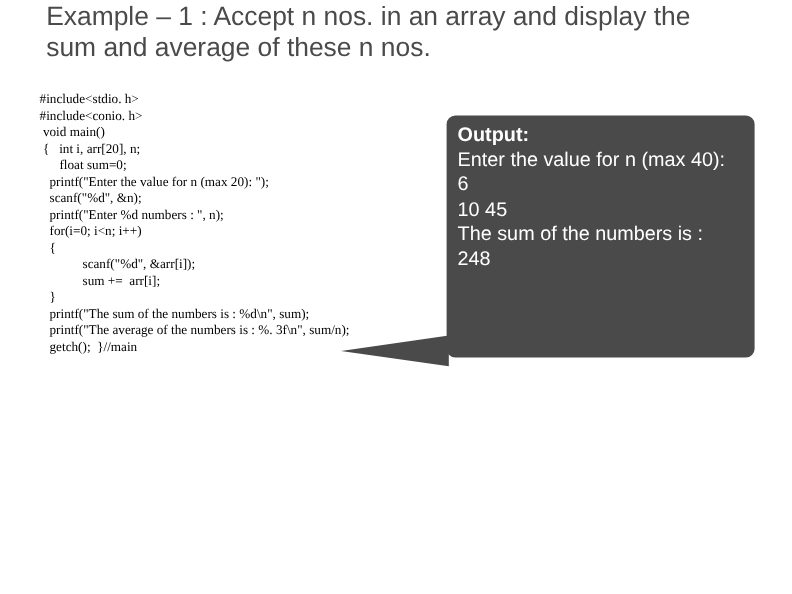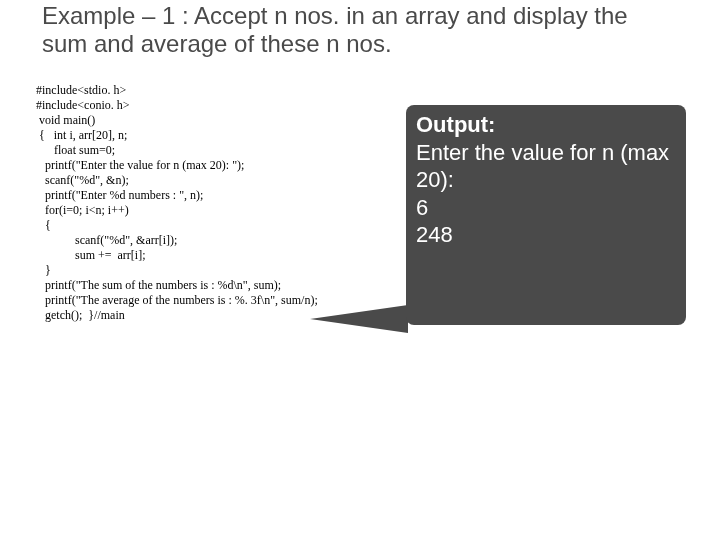--- a/index.html
+++ b/index.html
@@ -43,21 +43,21 @@
     position: absolute;
     left: 406px;
     top: 105px;
     width: 280px;
     height: 220px;
     background: #4a4a4a;
     border-radius: 8px;
     box-sizing: border-box;
     padding: 6px 10px 8px 10px;
     color: #ffffff;
-    font-size: 22px;
+    font-size: 18px;
     line-height: 1.25;
   }
   .output-label {
     font-weight: bold;
   }
   .triangle {
     position: absolute;
     left: 310px;
     top: 305px;
     width: 0;
@@ -90,18 +90,20 @@
 <span>   }</span>
 <span>   printf("The sum of the numbers is : %d\n", sum);</span>
 <span>   printf("The average of the numbers is : %. 3f\n", sum/n);</span>
 <span>   getch();  }//main</span>
 </div>
 
   <div class="triangle"></div>
 
   <div class="output-box">
     <div class="output-label">Output:</div>
-    <div>Enter the value for n (max 20):</div>
+    <div>Enter the value for n (max 40):</div>
     <div>6</div>
+    <div>10 45</div>
+    <div>The sum of the numbers is :</div>
     <div>248</div>
   </div>
 
 </div>
 
 </body></html>

